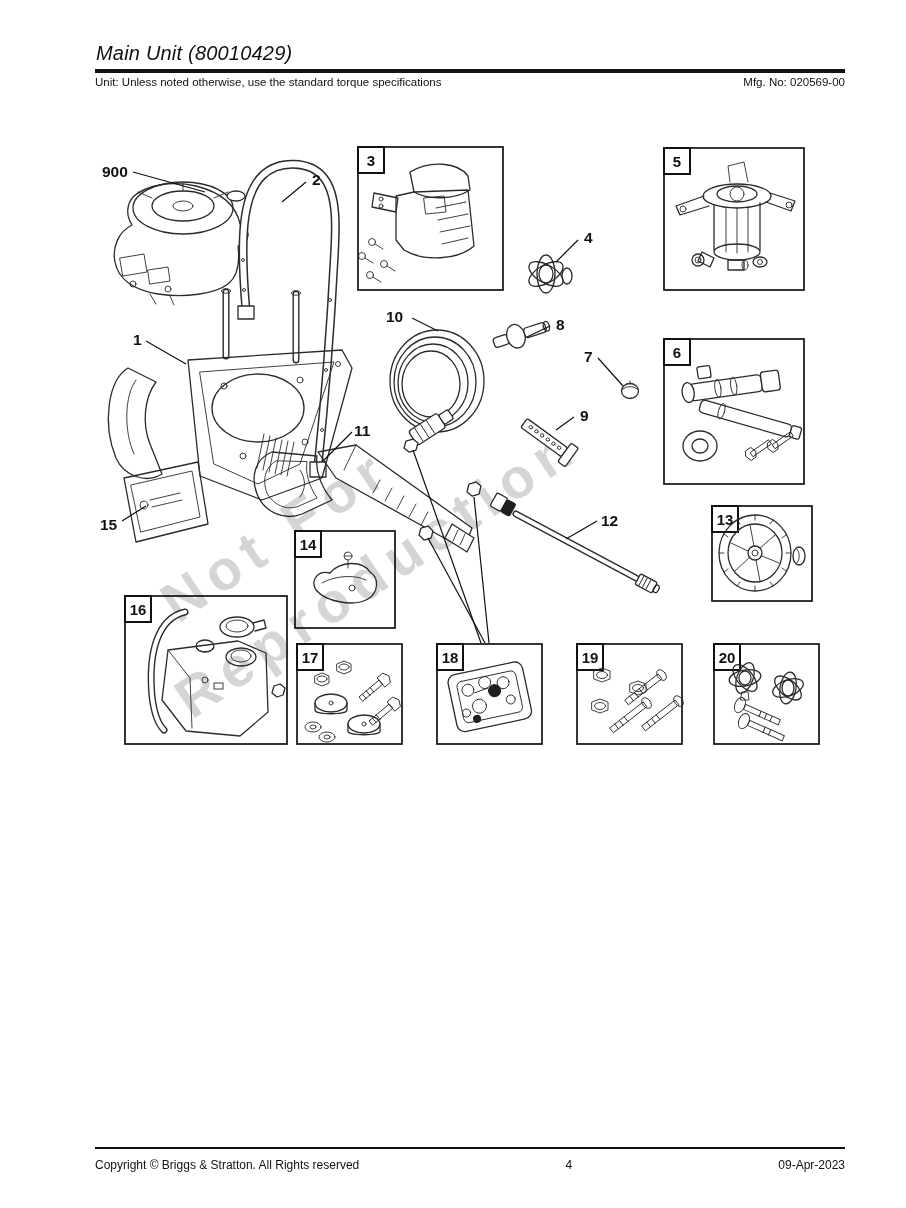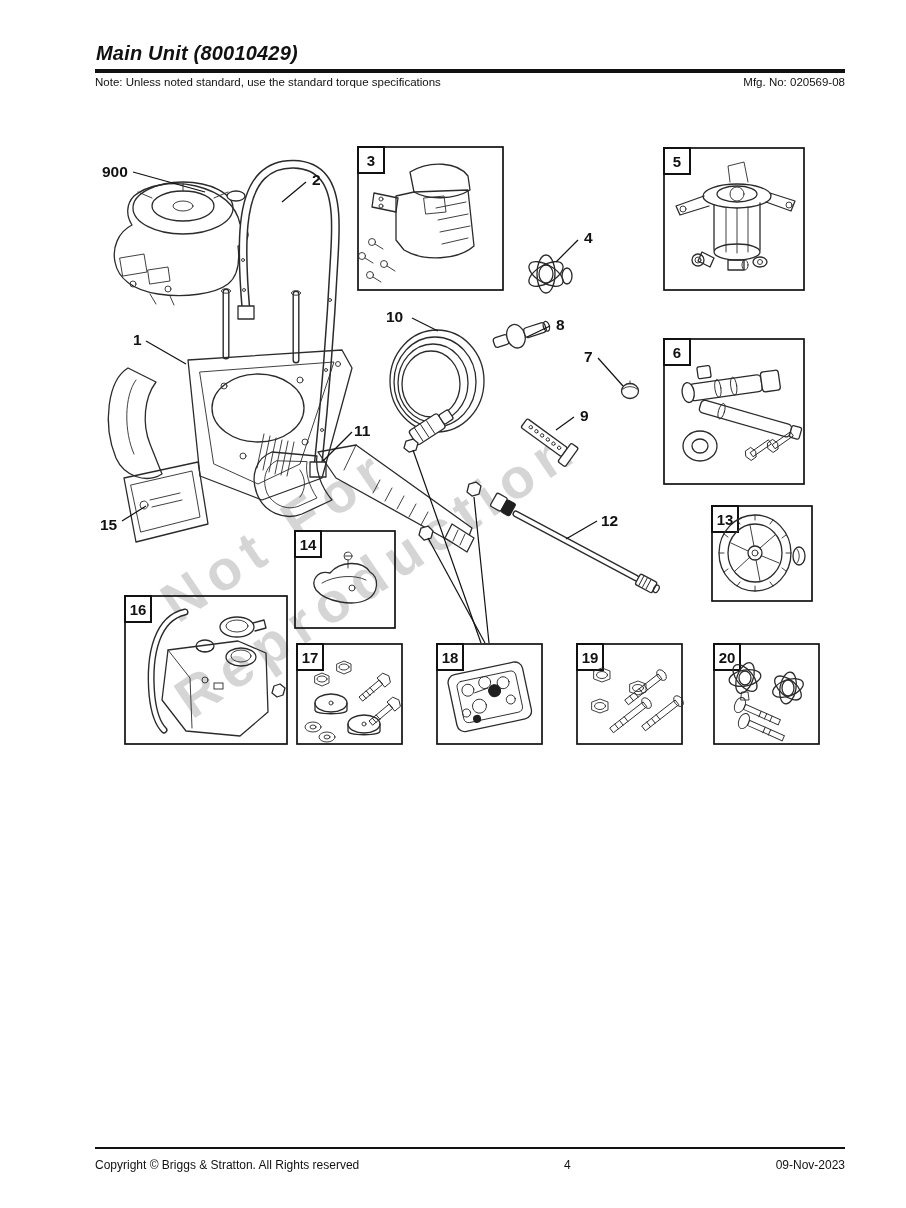--- a/index.html
+++ b/index.html
@@ -2,21 +2,21 @@
 <html><head>
 <meta charset="utf-8">
 <style>
   html,body{margin:0;padding:0;background:#888;}
   #page{
     position:relative;width:906px;height:1208px;background:#fff;
     font-family:"Liberation Sans",sans-serif;color:#111;
     outline:1px solid #d8d8d8;overflow:hidden;margin:0 auto;
   }
   
-  #title{position:absolute;left:96px;top:42px;font-size:20px;font-weight:bold;font-style:italic;letter-spacing:.2px;}
+  #title{position:absolute;left:96px;top:42px;font-size:20px;font-weight:normal;font-style:italic;letter-spacing:.2px;}
   #title-rule{position:absolute;left:95px;top:69px;width:750px;height:4px;background:#111;}
   #note-row{position:absolute;left:95px;top:76px;width:750px;display:flex;justify-content:space-between;font-size:11.5px;}
   
   #footer-rule{position:absolute;left:95px;top:1147px;width:750px;height:2px;background:#111;}
   #footer-row{position:absolute;left:95px;top:1158px;width:750px;display:flex;justify-content:space-between;font-size:12px;}
   #footer-row>div{position:relative;}
   #footer-center{flex:1;text-align:center;}
   
   svg{position:absolute;left:0;top:0;}
   .art{stroke:#2b2b2b;fill:none;stroke-width:1.3;stroke-linecap:round;stroke-linejoin:round;}
@@ -35,22 +35,22 @@
   .wm{font:bold 56px "Liberation Sans",sans-serif;fill:#cecece;letter-spacing:9px;opacity:.85;}
 </style>
 </head>
 <body>
 
 <div id="page">
 
   <div id="title">Main Unit (80010429)</div>
   <div id="title-rule"></div>
   <div id="note-row">
-    <span>Note: Unless noted standard, use the standard torque specifications</span>
-    <span>Mfg. No: 020569-08</span>
+    <span>Unit: Unless noted otherwise, use the standard torque specifications</span>
+    <span>Mfg. No: 020569-00</span>
   </div>
 
   <svg width="906" height="1208" viewBox="0 0 906 1208">
 
     <g>
       <text class="wm" transform="translate(178,624) rotate(-34)">Not For</text>
       <text class="wm" transform="translate(192,720) rotate(-34)">Reproduction</text>
     </g>
 
     <g>
@@ -493,16 +493,16 @@
       <text class="callout" x="100" y="530">15</text>
       <text class="callout" x="354" y="436">11</text>
       <text class="callout" x="601" y="526">12</text>
     </g>
   </svg>
 
   <div id="footer-rule"></div>
   <div id="footer-row">
     <div>Copyright ©  Briggs &amp; Stratton. All Rights reserved</div>
     <div id="footer-center">4</div>
-    <div>09-Nov-2023</div>
+    <div>09-Apr-2023</div>
   </div>
 
 </div>
 
 </body></html>

